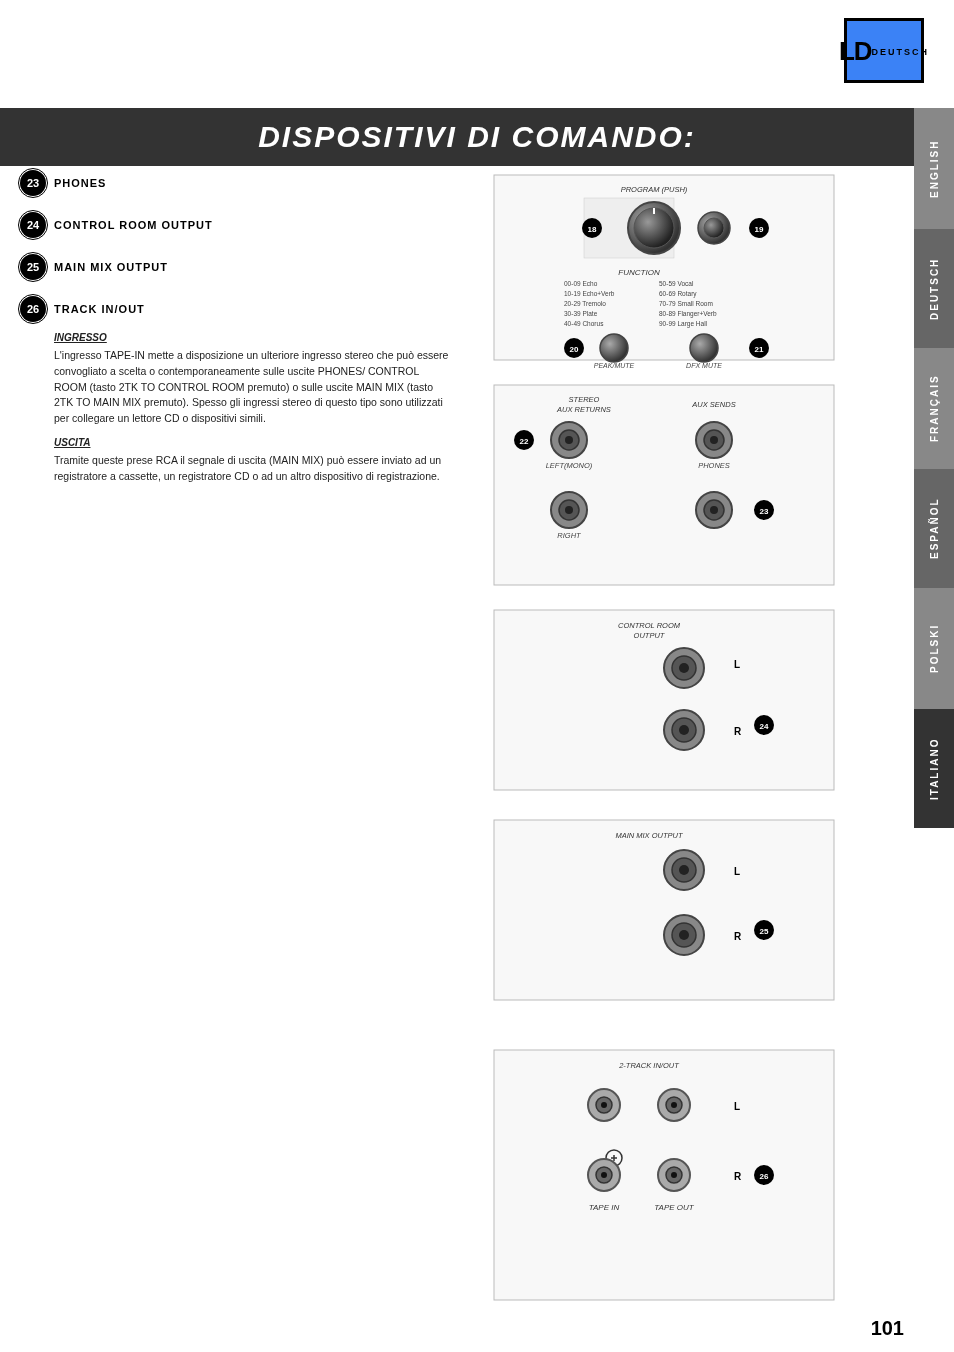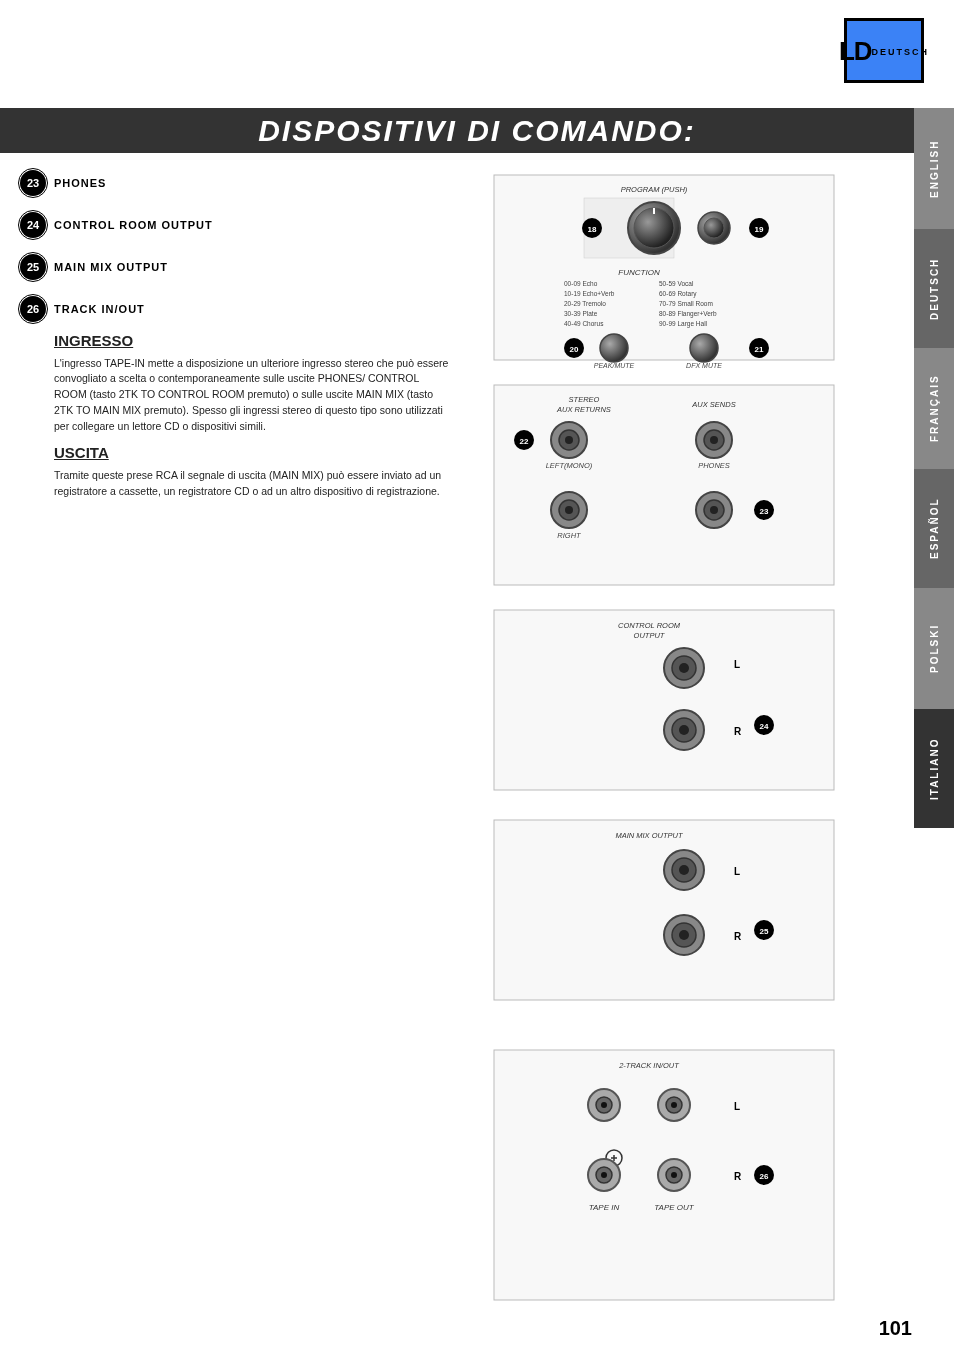--- a/index.html
+++ b/index.html
@@ -45,21 +45,21 @@
       margin-top: 2px;
     }
 
     
     .header-bar {
       position: absolute;
       top: 108px;
       left: 0;
       right: 0;
       background: #333;
-      height: 45px;
+      height: 58px;
       display: flex;
       align-items: center;
       justify-content: center;
     }
     .header-title {
       color: #fff;
       font-size: 30px;
       font-weight: 900;
       letter-spacing: 2px;
       font-style: italic;
@@ -162,42 +162,43 @@
     }
 
     .section-body {
       margin-left: 34px;
       font-size: 10.5px;
       color: #222;
       line-height: 1.5;
     }
 
     .sub-heading {
-      font-size: 15px;
+      font-size: 10px;
       font-weight: 700;
       text-decoration: underline;
       margin-bottom: 3px;
       margin-top: 8px;
+      font-style: italic;
     }
 
     
     .diagram-svg {
       position: absolute;
       left: 430px;
       top: 0;
       right: 0;
       bottom: 60px;
       text-align: right;
     }
 
     
     .page-number {
       position: absolute;
       bottom: 12px;
-      right: 42px;
+      right: 50px;
       font-size: 20px;
       font-weight: 900;
       color: #000;
     }
 
   </style>
 </head>
 <body>
 
 <div class="logo-area">

